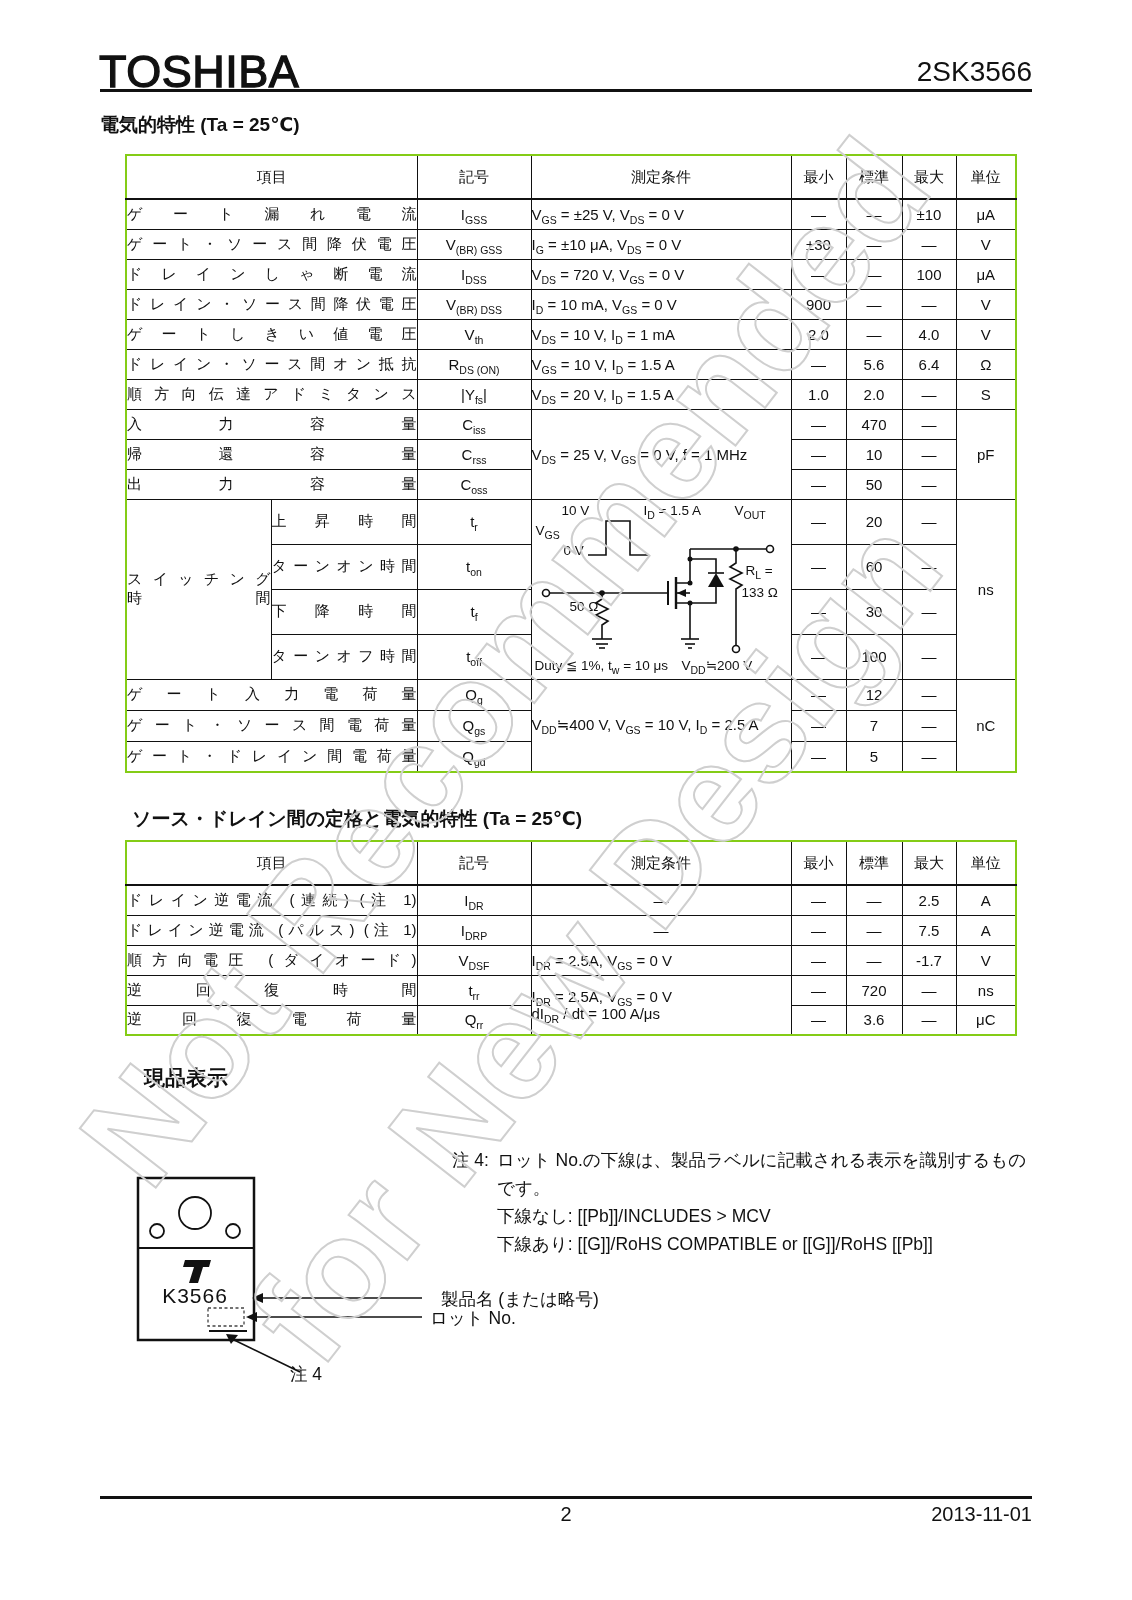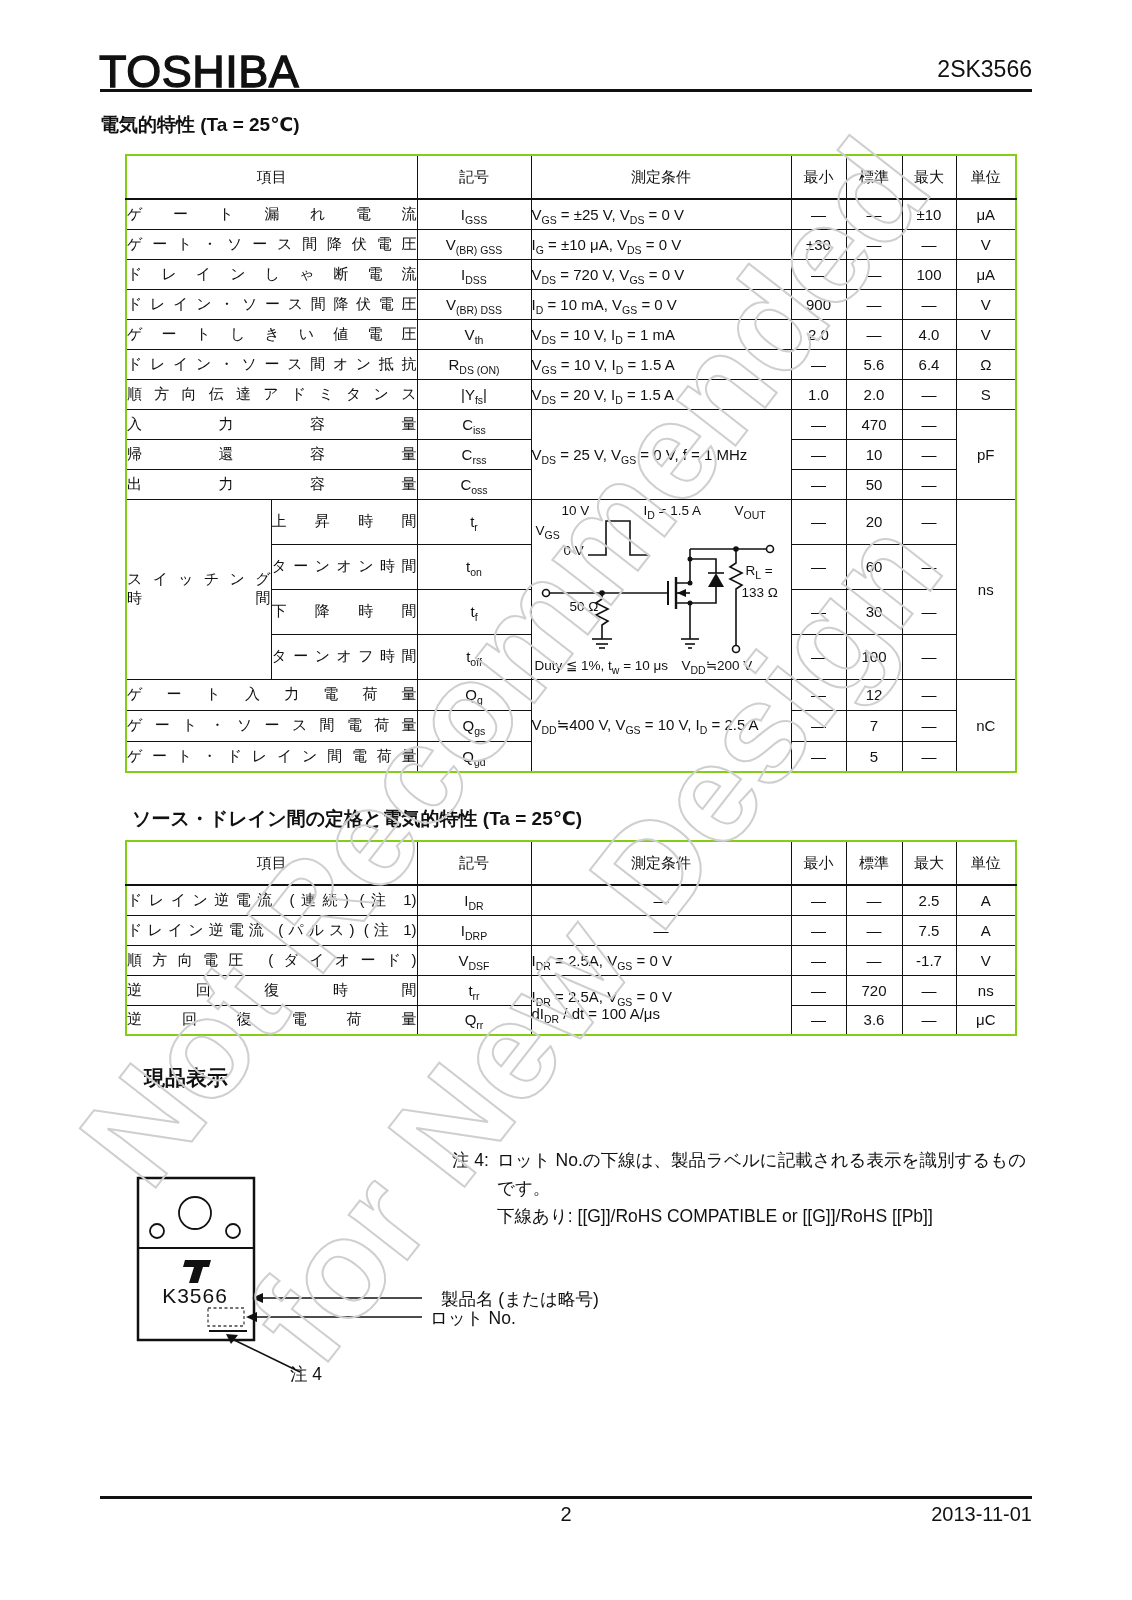--- a/index.html
+++ b/index.html
@@ -4,21 +4,21 @@
 <style>
   html,body { margin:0; padding:0; background:#e8e8e8; }
   .page {
     position:relative; width:1132px; height:1600px; margin:0 auto;
     background:#ffffff; overflow:hidden;
     font-family:"Liberation Sans","DejaVu Sans",sans-serif; color:#111;
   }
   
   .brand { position:absolute; left:99px; top:46px; font-size:45px; font-weight:normal;
            letter-spacing:0.5px;text-align:center; -webkit-text-stroke:1.3px #111; }
-  .partnum { position:absolute; right:100px; top:56px; font-size:23px; font-weight:500; }
+  .partnum { position:absolute; right:100px; top:56px; font-size:28px; font-weight:500; }
   .rule-top { position:absolute; left:100px; top:89px; width:932px; height:3px; background:#111; }
   
   .sec-title { position:absolute; font-size:19px; font-weight:bold; white-space:nowrap; }
   #title1 { left:100px; top:112px; }
   #title2 { left:109px; top:806px;margin-left:23px; }
   .mark-heading { position:absolute; left:144px; top:1064px; font-size:21px; font-weight:bold; }
   
   table.spec { position:absolute; border-collapse:collapse; table-layout:fixed; }
   .spec td, .spec th { border:1.5px solid #111; padding:0; font-size:15px; font-weight:400;
                        vertical-align:middle; overflow:hidden; }
@@ -382,20 +382,21 @@
   </svg>
   <div class="mark-label" style="left:441px; top:1287px;">製品名 (または略号)</div>
   <div class="mark-label" style="left:430px; top:1306px;">ロット No.</div>
   <div class="mark-label" style="left:290px; top:1362px;">注 4</div>
 
   <div class="note4">
     <div class="n4row">
       <span class="n4prefix">注 4:</span>
       <div class="n4body">
         <div>ロット No.の下線は、製品ラベルに記載される表示を識別するものです。</div>
+        <div>下線なし: [[Pb]]/INCLUDES &gt; MCV</div>
         <div>下線あり: [[G]]/RoHS COMPATIBLE or [[G]]/RoHS [[Pb]]</div>
       </div>
     </div>
   </div>
 
 
   <div class="rule-bottom"></div>
   <div class="page-num">2</div>
   <div class="foot-date">2013-11-01</div>
 

